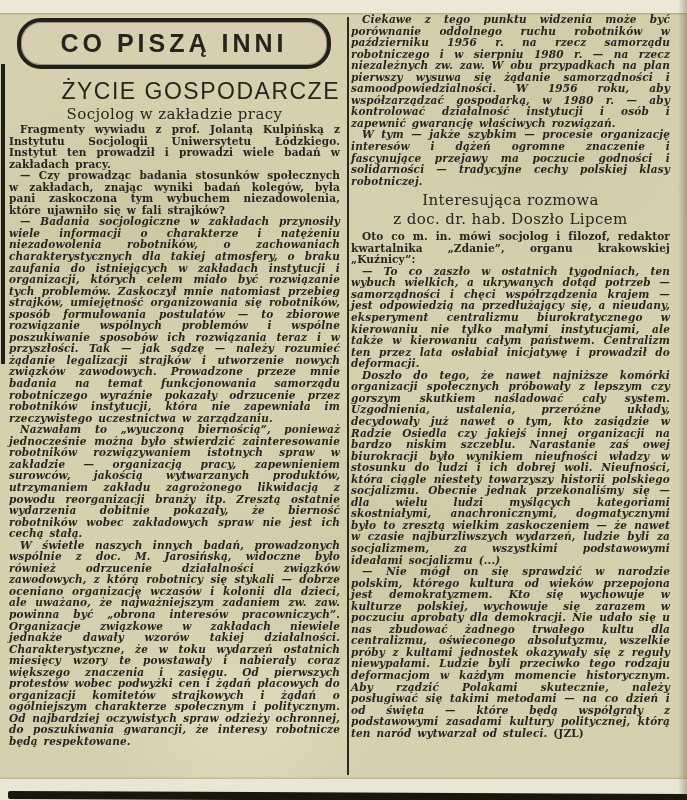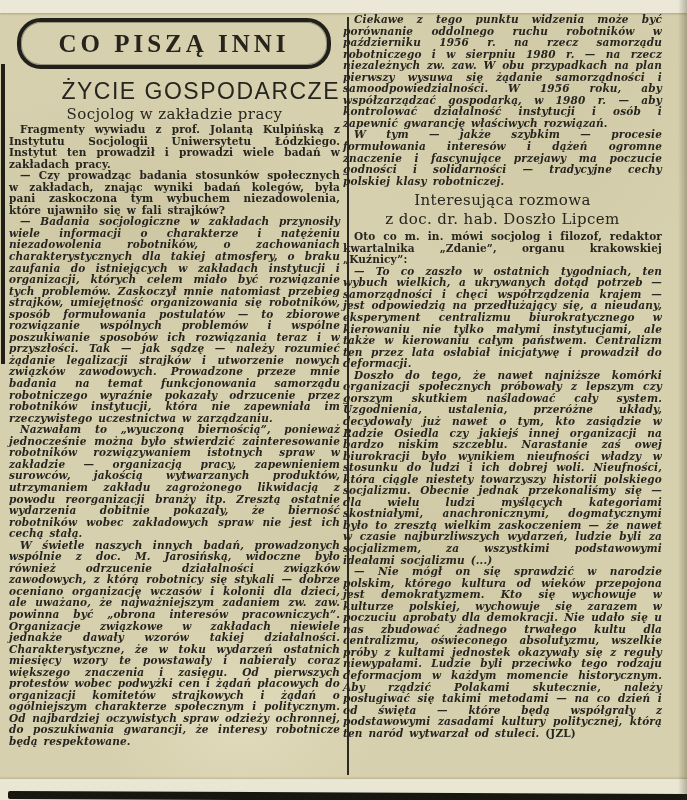--- a/index.html
+++ b/index.html
@@ -28,30 +28,30 @@
   .black-bar{
     position:absolute;left:8px;right:-4px;bottom:1px;height:8px;
     background:#17160f;transform:rotate(0.25deg);transform-origin:left center;
     border-radius:2px;
   }
   .left-rule{position:absolute;left:1px;top:64px;width:4px;height:300px;background:#221f18;}
   .gutter-rule{position:absolute;left:347px;top:17px;bottom:25px;width:2px;background:#2c2a20;}
 
   .col{position:absolute;top:14px;}
   .col-left{left:9px;width:331px;}
-  .col-right{left:343px;width:319px;}
+  .col-right{left:351px;width:319px;}
 
   .masthead{
     margin:4px 9px 9px 8px;height:43px;
     border:4px solid #21201a;border-radius:24px;
     display:flex;align-items:center;justify-content:center;
     box-shadow:inset 0 0 0 1px rgba(33,32,26,0.35);
   }
   .masthead span{
-    font-family:Liberation Serif, serif;font-weight:bold;
+    font-family:Liberation Sans, sans-serif;font-weight:bold;
     font-size:25px;letter-spacing:4px;color:#26241c;
   }
   h2.src{
     margin:2px 0 0;text-align:right;font-weight:normal;
     font-size:23px;letter-spacing:1.5px;font-family:Liberation Sans, sans-serif;
   }
   h3.art{
     margin:0 0 1px;text-align:center;font-weight:normal;font-size:15px;letter-spacing:0.4px;
   }
   .kurier-block{margin-top:4px;margin-bottom:3px;}
@@ -88,21 +88,21 @@
         <p class="para p-answer"><span>— Badania socjologiczne w zakładach przynosiły wiele informacji o charakterze i natężeniu niezadowolenia robotników, o zachowaniach charakterystycznych dla takiej atmosfery, o braku zaufania do istniejących w zakładach instytucji i organizacji, których celem miało być rozwiązanie tych problemów. Zaskoczył mnie natomiast przebieg strajków, umiejętność organizowania się robotników, sposób formułowania postulatów — to zbiorowe rozwiązanie wspólnych problemów i wspólne poszukiwanie sposobów ich rozwiązania teraz i w przyszłości. Tak — jak sądzę — należy rozumieć żądanie legalizacji strajków i utworzenie nowych związków zawodowych. Prowadzone przeze mnie badania na temat funkcjonowania samorządu robotniczego wyraźnie pokazały odrzucenie przez robotników instytucji, która nie zapewniała im rzeczywistego uczestnictwa w zarządzaniu.</span></p>
         <p class="para p-answer"><span>Nazwałam to „wyuczoną biernością”, ponieważ jednocześnie można było stwierdzić zainteresowanie robotników rozwiązywaniem istotnych spraw w zakładzie — organizacją pracy, zapewnieniem surowców, jakością wytwarzanych produktów, utrzymaniem zakładu zagrożonego likwidacją z powodu reorganizacji branży itp. Zresztą ostatnie wydarzenia dobitnie pokazały, że bierność robotników wobec zakładowych spraw nie jest ich cechą stałą.</span></p>
         <p class="para p-answer"><span>W świetle naszych innych badań, prowadzonych wspólnie z doc. M. Jarosińską, widoczne było również odrzucenie działalności związków zawodowych, z którą robotnicy się stykali — dobrze oceniano organizację wczasów i kolonii dla dzieci, ale uważano, że najważniejszym zadaniem zw. zaw. powinna być „obrona interesów pracowniczych”. Organizacje związkowe w zakładach niewiele jednakże dawały wzorów takiej działalności. Charakterystyczne, że w toku wydarzeń ostatnich miesięcy wzory te powstawały i nabierały coraz większego znaczenia i zasięgu. Od pierwszych protestów wobec podwyżki cen i żądań płacowych do organizacji komitetów strajkowych i żądań o ogólniejszym charakterze społecznym i politycznym. Od najbardziej oczywistych spraw odzieży ochronnej, do poszukiwania gwarancji, że interesy robotnicze będą respektowane.</span></p>
       </div>
   </div>
 
   <div class="col col-right">
     <div class="paras">
 
     <p class="para p-answer"><span>Ciekawe z tego punktu widzenia może być porównanie oddolnego ruchu robotników w październiku 1956 r. na rzecz samorządu robotniczego i w sierpniu 1980 r. — na rzecz niezależnych zw. zaw. W obu przypadkach na plan pierwszy wysuwa się żądanie samorządności i samoodpowiedzialności. W 1956 roku, aby współzarządzać gospodarką, w 1980 r. — aby kontrolować działalność instytucji i osób i zapewnić gwarancję właściwych rozwiązań.</span></p>
-        <p class="para p-answer"><span>W tym — jakże szybkim — procesie formułowania interesów i dążeń ogromne znaczenie i fascynujące przejawy ma poczucie godności i solidarności — tradycyjne cechy polskiej klasy robotniczej.</span></p>
+        <p class="para p-answer"><span>W tym — jakże szybkim — procesie organizację interesów i dążeń ogromne znaczenie i fascynujące przejawy ma poczucie godności i solidarności — tradycyjne cechy polskiej klasy robotniczej.</span></p>
       </div>
     <div class="kurier-block">
       <h3 class="art">Interesująca rozmowa</h3>
       <h3 class="art">z doc. dr. hab. Doszło Lipcem</h3>
     </div>
     <div class="paras">
 
     <p class="para p-plain"><span>Oto co m. in. mówi socjolog i filozof, redaktor kwartalnika „Zdanie”, organu krakowskiej „Kuźnicy”:</span></p>
         <p class="para p-answer"><span>— To co zaszło w ostatnich tygodniach, ten wybuch wielkich, a ukrywanych dotąd potrzeb — samorządności i chęci współrządzenia krajem — jest odpowiedzią na przedłużający się, a nieudany, eksperyment centralizmu biurokratycznego w kierowaniu nie tylko małymi instytucjami, ale także w kierowaniu całym państwem. Centralizm ten przez lata osłabiał inicjatywę i prowadził do deformacji.</span></p>
         <p class="para p-answer"><span>Doszło do tego, że nawet najniższe komórki organizacji społecznych próbowały z lepszym czy gorszym skutkiem naśladować cały system. Uzgodnienia, ustalenia, przeróżne układy, decydowały już nawet o tym, kto zasiądzie w Radzie Osiedla czy jakiejś innej organizacji na bardzo niskim szczeblu. Narastanie zaś owej biurokracji było wynikiem nieufności władzy w stosunku do ludzi i ich dobrej woli. Nieufności, która ciągle niestety towarzyszy historii polskiego socjalizmu. Obecnie jednak przekonaliśmy się — dla wielu ludzi myślących kategoriami skostniałymi, anachronicznymi, dogmatycznymi było to zresztą wielkim zaskoczeniem — że nawet w czasie najburzliwszych wydarzeń, ludzie byli za socjalizmem, za wszystkimi podstawowymi ideałami socjalizmu (...)</span></p>

